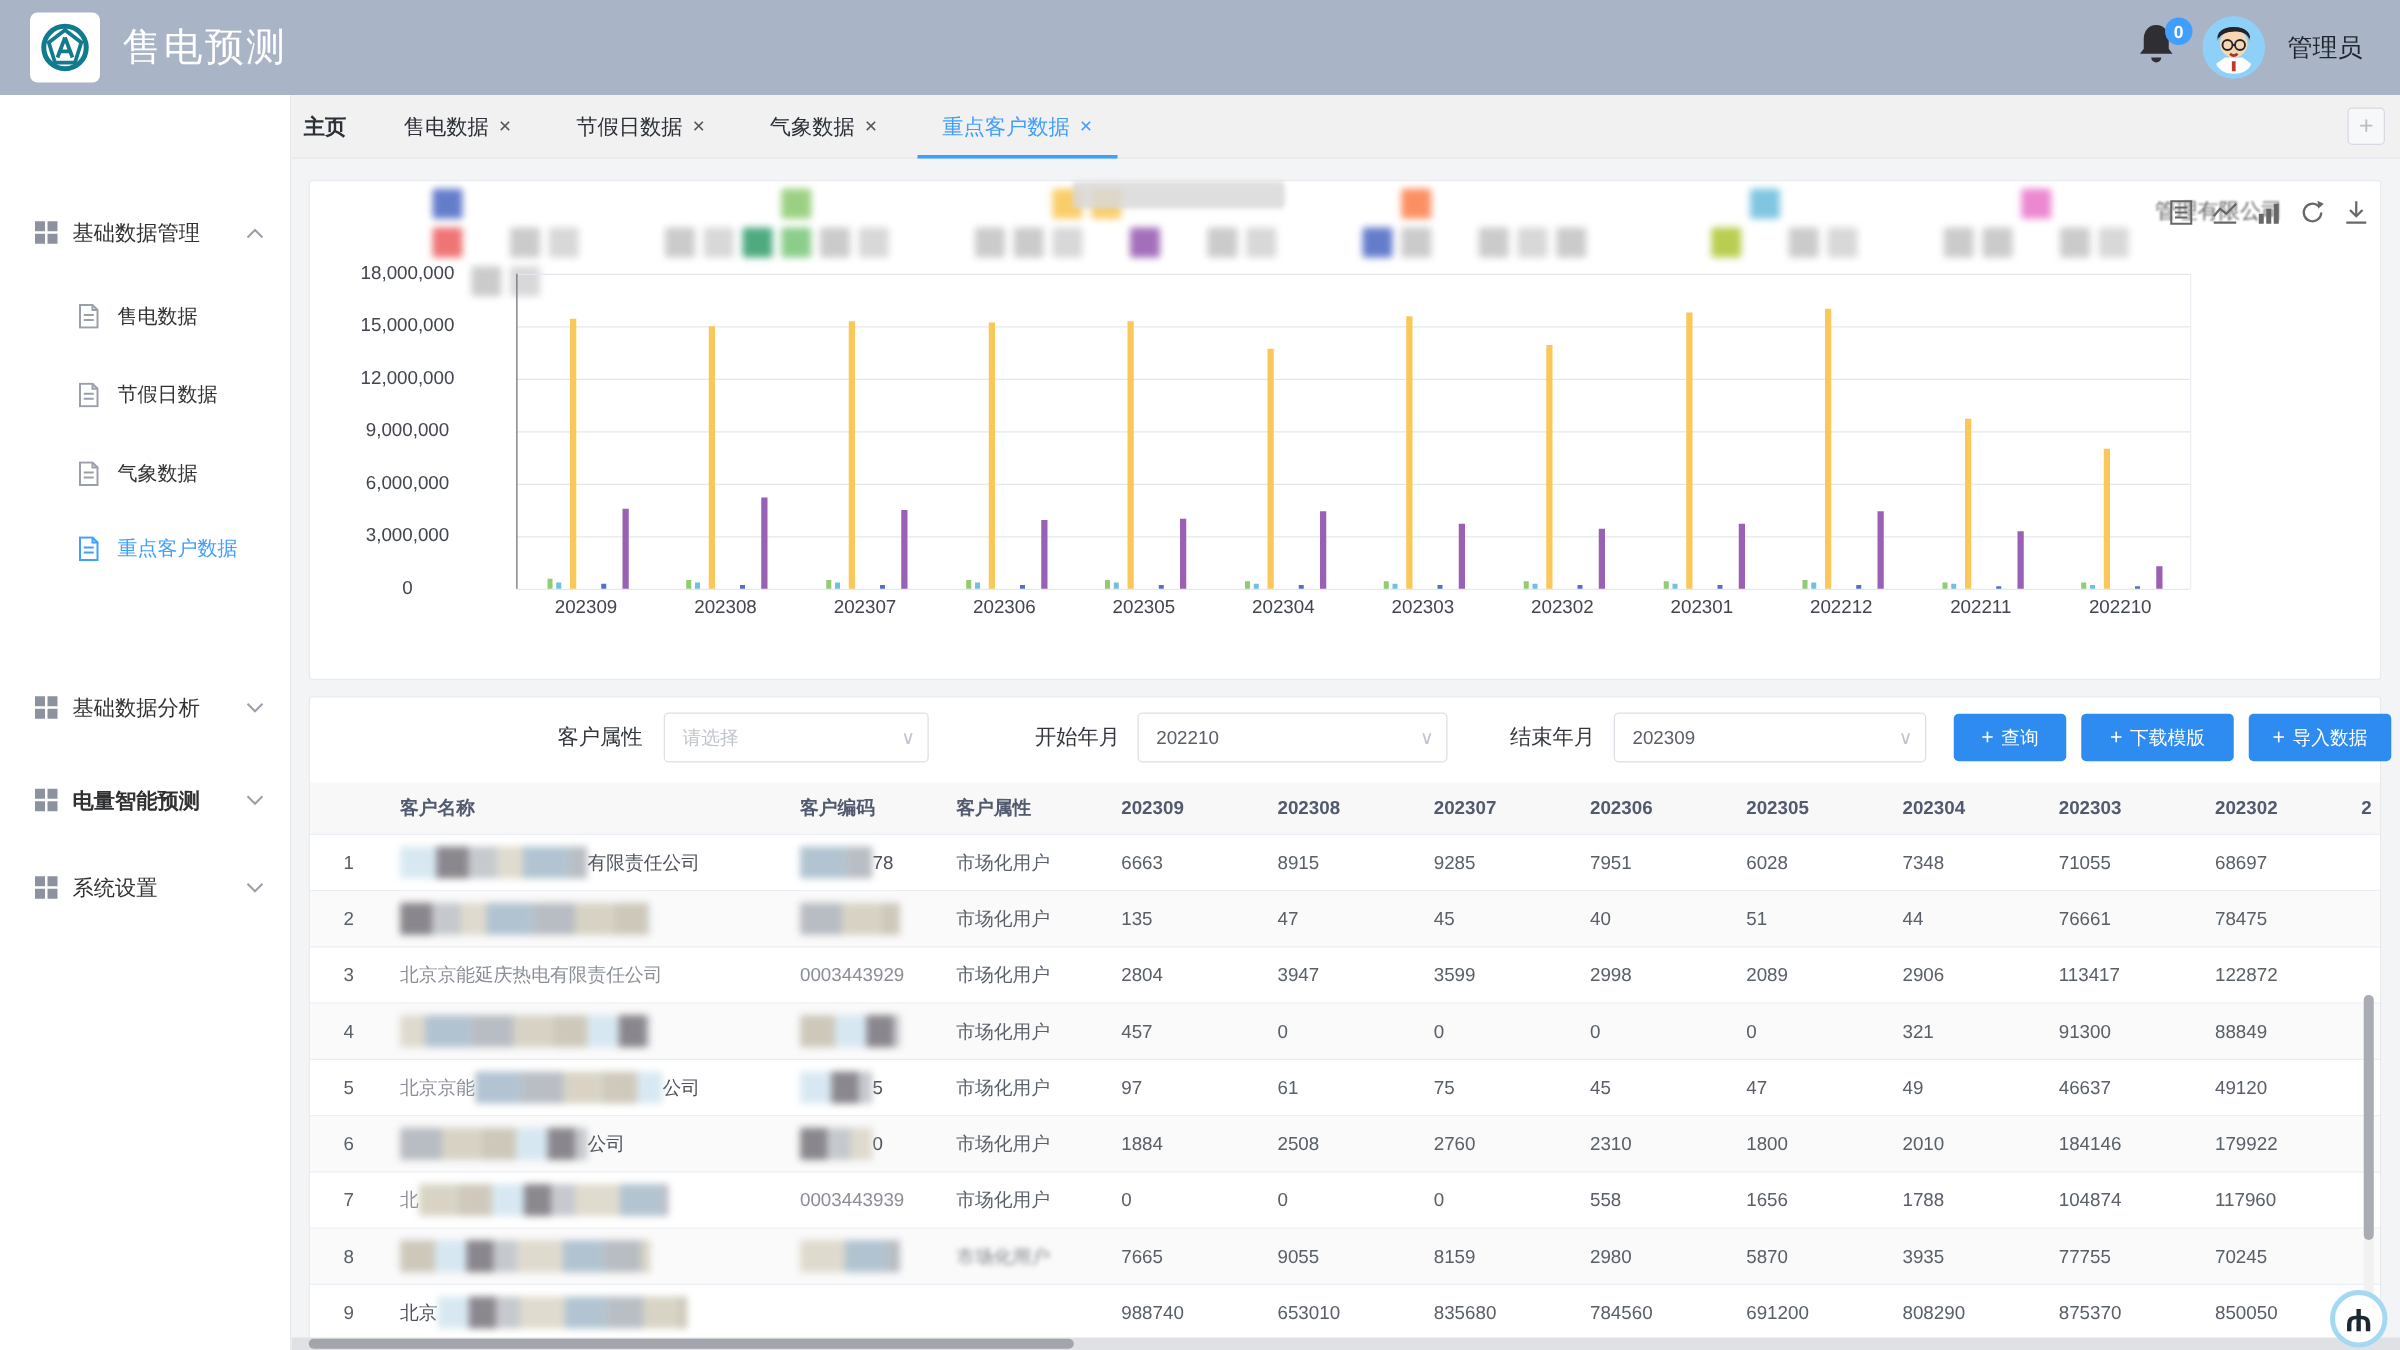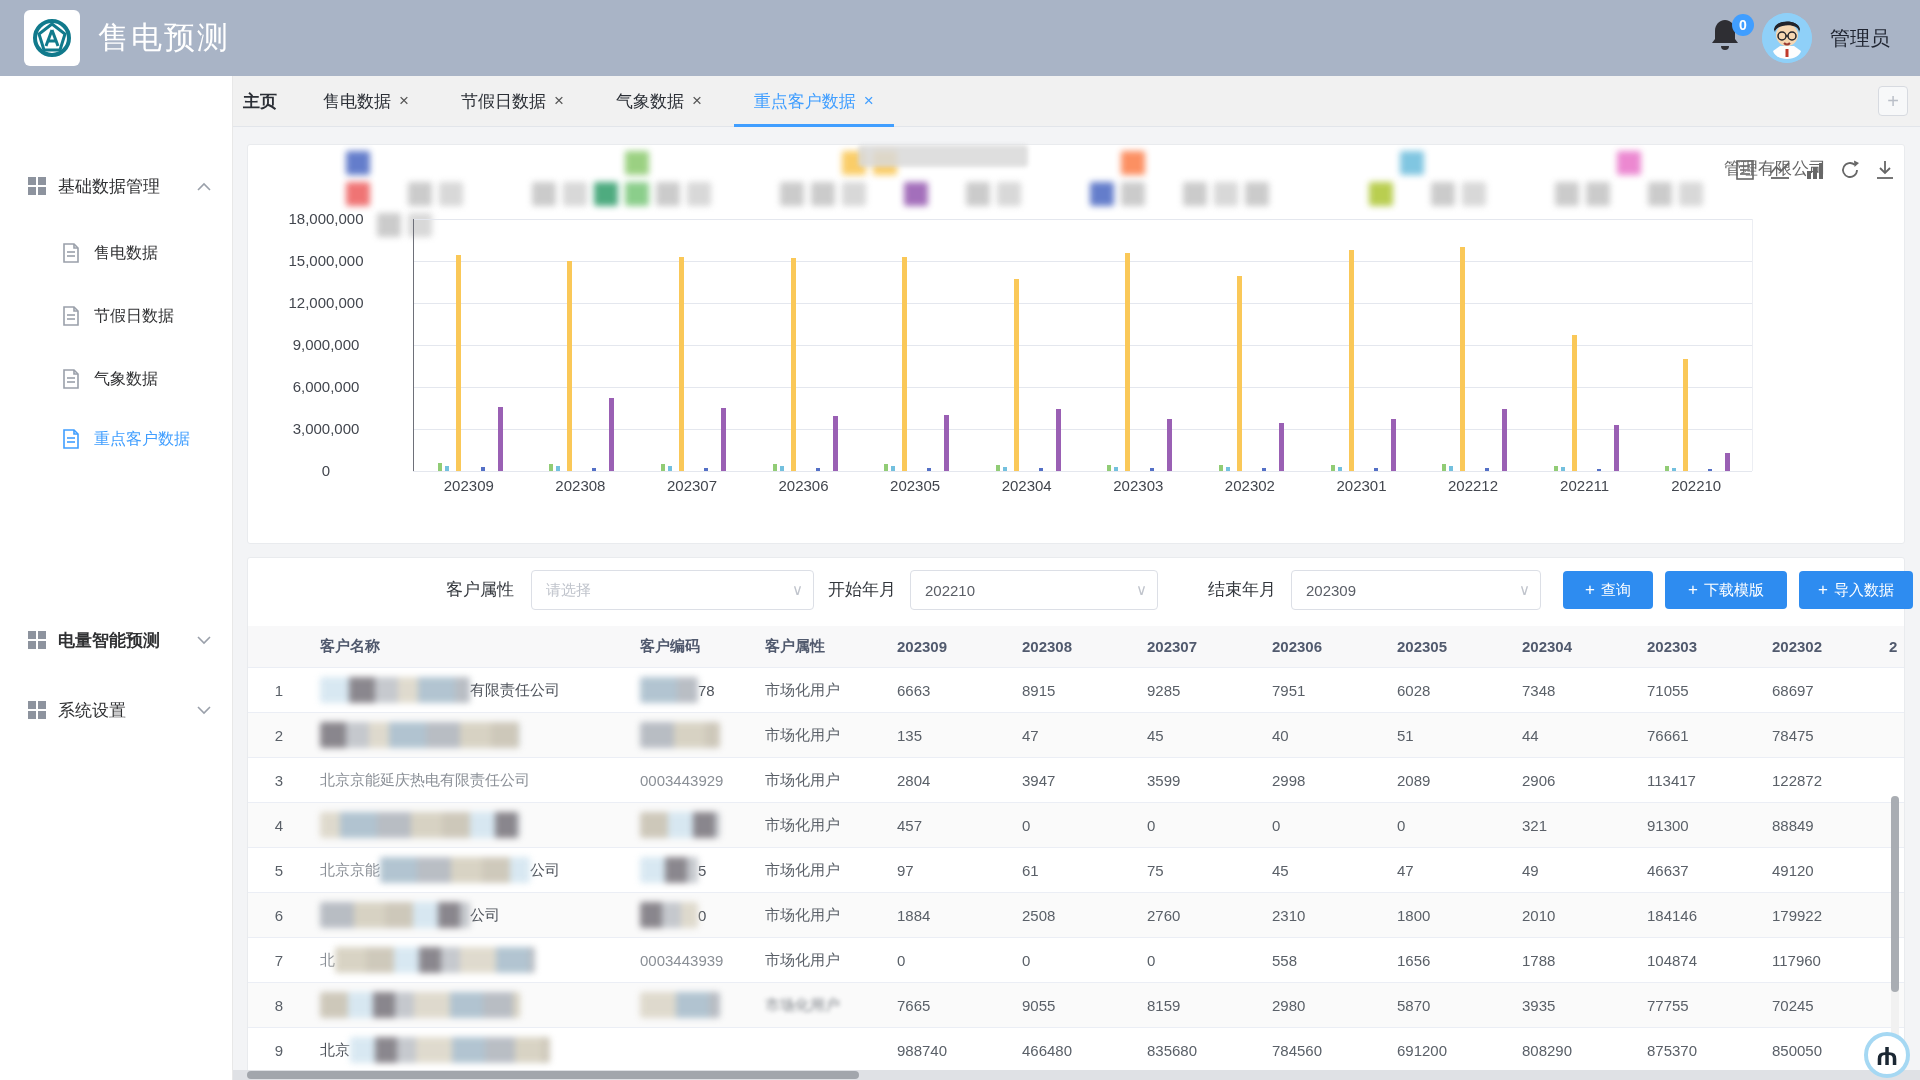--- a/index.html
+++ b/index.html
@@ -214,20 +214,34 @@
     <div class="menu-sub active" style="top: 343px;">
       <span class="doc-ic">
         <svg width="18" height="20" viewBox="0 0 18 20">
           <path d="M2 1 h10 l4 4 v14 h-14 z" fill="none" stroke="#409eff" stroke-width="1.6"></path>
           <path d="M12 1 v4 h4" fill="none" stroke="#409eff" stroke-width="1.6"></path>
           <line x1="5" y1="9" x2="13" y2="9" stroke="#409eff" stroke-width="1.6"></line>
           <line x1="5" y1="13" x2="13" y2="13" stroke="#409eff" stroke-width="1.6"></line>
         </svg>
       </span>
       <span class="s-label">重点客户数据</span>
+    </div>
+    <div class="menu-item" style="top: 468px;">
+      <span class="grid-ic">
+        <i></i>
+        <i></i>
+        <i></i>
+        <i></i>
+      </span>
+      <span class="g-label">基础数据分析</span>
+      <span class="chev">
+        <svg width="14" height="9" viewBox="0 0 14 9">
+          <polyline points="1,1 7,7 13,1" fill="none" stroke="#9aa0aa" stroke-width="1.6"></polyline>
+        </svg>
+      </span>
     </div>
     <div class="menu-item" style="top: 542px; font-weight: bold;">
       <span class="grid-ic">
         <i></i>
         <i></i>
         <i></i>
         <i></i>
       </span>
       <span class="g-label">电量智能预测</span>
       <span class="chev">
@@ -542,21 +556,21 @@
         <div class="bar" style="left:1125.5px; top:323.1px; width:4px; height:2.9px; background:#5470c6"></div>
         <div class="bar" style="left:1237.0px; top:322.8px; width:4px; height:3.2px; background:#5470c6"></div>
         <div class="bar" style="left:1348.6px; top:323.5px; width:4px; height:2.5px; background:#5470c6"></div>
         <div class="bar" style="left:1460.2px; top:323.8px; width:4px; height:2.2px; background:#5470c6"></div>
       </div>
   </section>
 
   <section class="card" id="tableCard">
     <div class="filter-row">
       <span class="f-label" style="left:198px">客户属性</span>
-      <div class="f-select" style="left:283px; width:283px">
+      <div class="f-select" style="left:283px; width:212px">
         <span class="ph">请选择</span>
         <span class="sel-chev">∨</span>
       </div>
       <span class="f-label" style="left:580px">开始年月</span>
       <div class="f-select" style="left:662px; width:248px">
         <span class="val">202210</span>
         <span class="sel-chev">∨</span>
       </div>
       <span class="f-label" style="left:960px">结束年月</span>
       <div class="f-select" style="left:1043px; width:250px">
@@ -835,21 +849,21 @@
               <i style="width:36px;background:#d8d2c2"></i>
               <i style="width:33px;background:#9fb6c6"></i>
               <i style="width:30px;background:#a8aeb6"></i>
               <i style="width:27px;background:#cfc9b6"></i>
               <i style="width:8px;background:#c3bcab"></i>
             </span>
           </div>
           <div class="td c-code"></div>
           <div class="td c-attr"></div>
           <div class="td c-m">988740</div>
-          <div class="td c-m">466480</div>
+          <div class="td c-m">653010</div>
           <div class="td c-m">835680</div>
           <div class="td c-m">784560</div>
           <div class="td c-m">691200</div>
           <div class="td c-m">808290</div>
           <div class="td c-m">875370</div>
           <div class="td c-m">850050</div>
         </div>
       </div>
     <div class="vscroll">
         <div class="thumb"></div>

